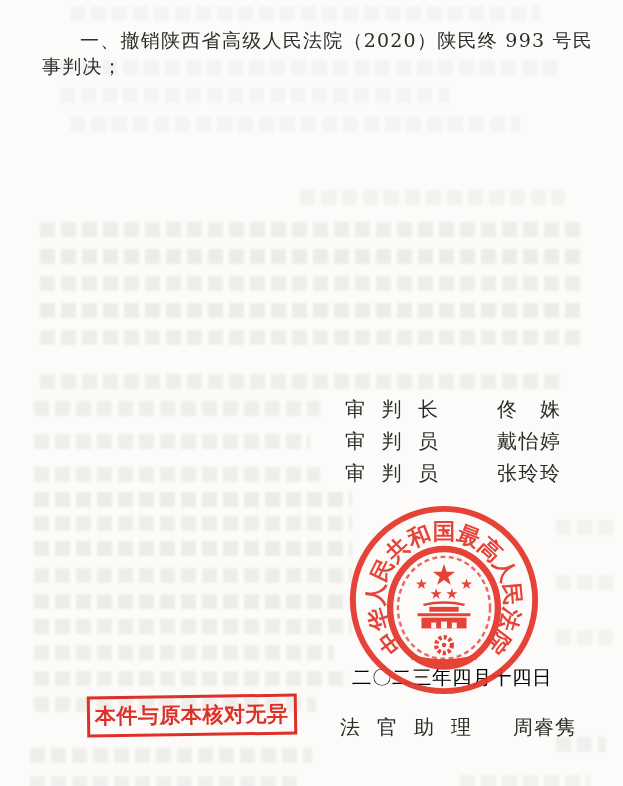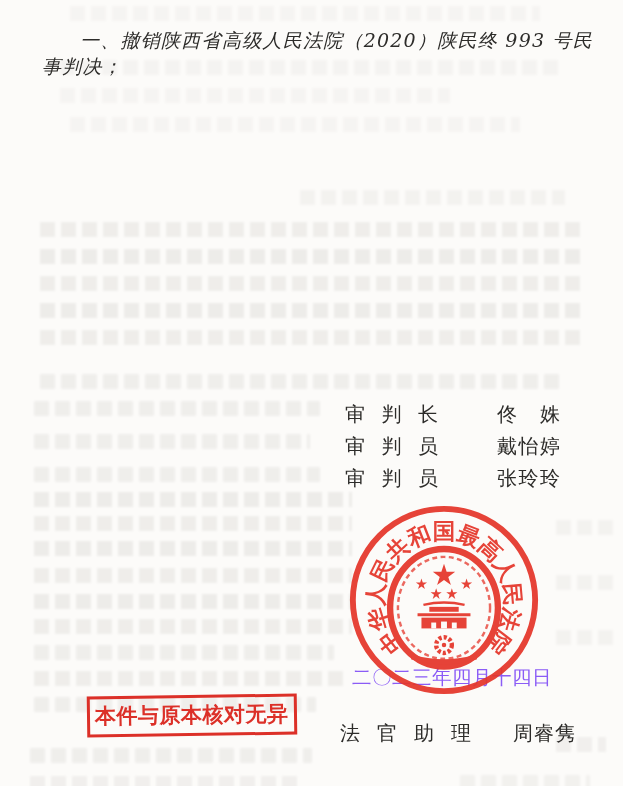--- a/index.html
+++ b/index.html
@@ -14,29 +14,29 @@
     position:absolute;height:15px;pointer-events:none;
     background:repeating-linear-gradient(90deg,#8a847d 0 15px,transparent 15px 21px);
     filter:blur(1.3px);
   }
   
   .body-text{
     position:absolute;left:42px;top:27px;width:551px;
     font-size:19px;line-height:26px;letter-spacing:1.2px;
     text-align:justify;text-justify:inter-ideograph;word-break:break-all;
   }
-  .body-text p{margin:0;text-indent:38px;font-style:italic;}
+  .body-text p{margin:0;text-indent:38px;}
   .body-text p.p3{margin-top:4px;}
   
   .judges{position:absolute;left:345px;top:396px;font-size:20px;}
-  .sig-row{display:flex;align-items:flex-end;height:32px;}
+  .sig-row{display:flex;align-items:flex-start;height:32px;}
   .sig-role{display:inline-block;width:93px;text-align-last:justify;}
   .sig-name{margin-left:59px;letter-spacing:1.5px;white-space:pre;}
   
-  .date{position:absolute;left:352px;top:664px;font-size:19.5px;letter-spacing:0.5px;color:#8b5cf6;z-index:1;}
+  .date{position:absolute;left:352px;top:664px;font-size:19.5px;letter-spacing:0.5px;color:#000000;z-index:1;}
   
   .staff{position:absolute;left:340px;top:714px;font-size:20px;z-index:3;}
   .staff .sig-row{height:33px;}
   .staff .sig-role{width:131px;}
   .staff .sig-name{margin-left:42px;letter-spacing:1px;}
   
   .seal{position:absolute;left:346px;top:502px;width:196px;height:196px;z-index:2;opacity:0.93;}
   
   .stamp{
     position:absolute;left:87px;top:695px;z-index:3;

